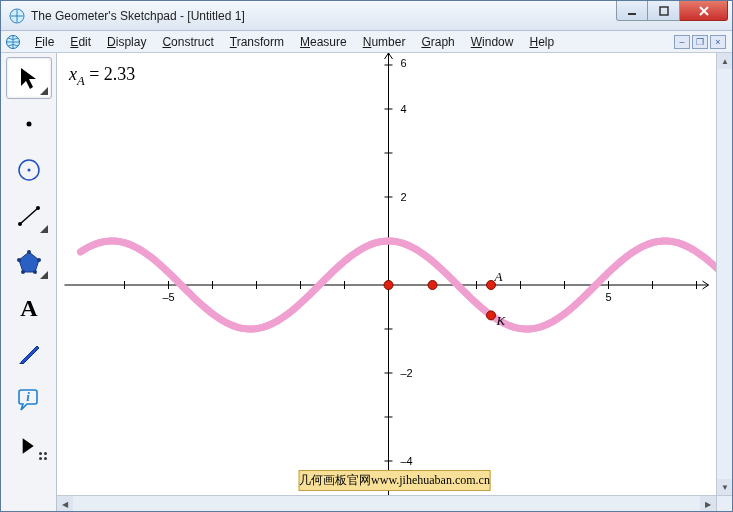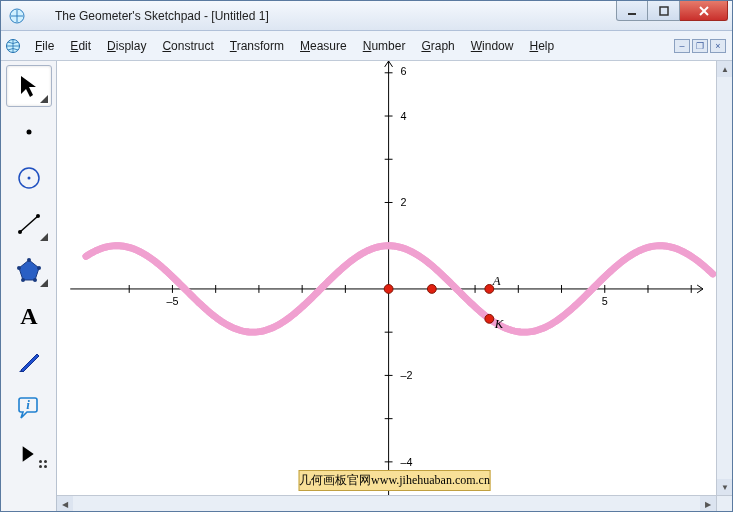--- a/index.html
+++ b/index.html
@@ -1,30 +1,30 @@
 <!DOCTYPE html>
 <html><head>
 <meta charset="utf-8">
 <style>
   * { margin: 0; padding: 0; box-sizing: border-box; }
   html, body { width: 733px; height: 512px; font-family: "Segoe UI", Tahoma, sans-serif; font-size: 12px; overflow: hidden; }
   .window { width: 733px; height: 512px; border: 1px solid #5a7aa0; background: #e9eff7; display: flex; flex-direction: column; }
   
   
-  .titlebar { height: 30px; background: linear-gradient(#f4f8fd, #dde6f2); display: flex; align-items: center; padding: 0 4px; border-bottom: 1px solid #b0c0d8; gap: 24px; }
+  .titlebar { height: 30px; background: linear-gradient(#f4f8fd, #dde6f2); display: flex; align-items: center; padding: 0 4px; border-bottom: 1px solid #b0c0d8; }
   .titlebar .app-icon { width: 16px; height: 16px; margin: 0 6px 0 4px; }
   .titlebar .title { flex: 1; color: #222; }
   .win-controls { display: flex; align-items: flex-start; height: 100%; gap: 0; }
   .win-btn { height: 20px; width: 32px; border: 1px solid #8899aa; border-top: none; background: linear-gradient(#e6eef8,#cfdcee); display:flex; align-items:center; justify-content:center; font-size:10px; color:#333; }
   .win-btn.min { border-radius: 0 0 0 3px; }
   .win-btn.max { border-left:none; }
   .win-btn.close { width:48px; background: linear-gradient(#e67a6a,#c9302c); color:#fff; border-color:#a02820; border-radius:0 0 3px 0; border-left:none; }
   
   
-  .menubar { height: 30px; background: #eef3fa; display:flex; align-items:center; padding:0 4px; border-bottom:1px solid #c0cad8; }
+  .menubar { height: 22px; background: #eef3fa; display:flex; align-items:center; padding:0 4px; border-bottom:1px solid #c0cad8; }
   .menubar .globe { width:16px; height:16px; margin-right:6px; }
   .menubar .menu-item { padding:2px 8px; color:#1a1a1a; cursor:default; }
   .menubar .menu-item .ul { text-decoration: underline; }
   .menubar .spacer { flex:1; }
   .mdicontrols { display:flex; gap:2px; padding-right:2px; }
   .mdibtn { width:16px; height:14px; border:1px solid #8aa0c0; background:#dfe8f4; font-size:9px; display:flex; align-items:center; justify-content:center; color:#4060a0; }
   
   
   .body-area { flex:1; display:flex; min-height:0; }
   
@@ -242,20 +242,23 @@
           <circle cx="426.5" cy="232" r="4.5" fill="#e02010" stroke="#801000"></circle>
           <circle cx="426.5" cy="262.4" r="4.5" fill="#e02010" stroke="#801000"></circle>
         </g>
         <g font-family="'Times New Roman',serif" font-style="italic" font-size="13" fill="#000">
           <text x="430" y="228">A</text>
           <text x="432" y="272">K</text>
         </g>
       </svg>
 
       <div class="readouts">
+        <div>
+          <span>x</span><span class="sub">A</span><span class="val"> = </span><span class="val">2.33</span>
+        </div>
       </div>
 
       <div class="watermark">几何画板官网www.jihehuaban.com.cn</div>
 
       <div class="scrollbar-v">
         <div class="sb-btn">▲</div>
         <div class="sb-btn">▼</div>
       </div>
       <div class="scrollbar-h">
         <div class="sb-btn">◀</div>

